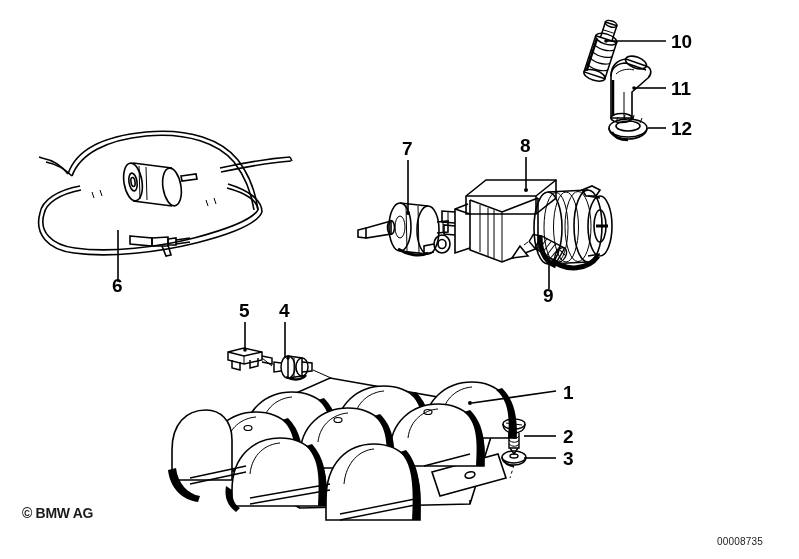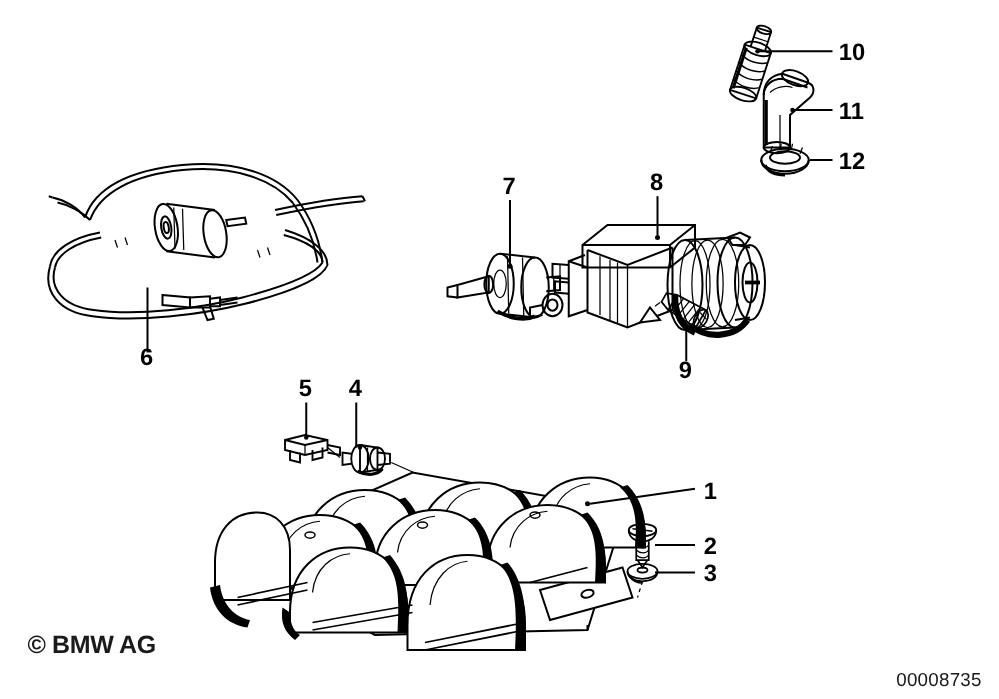--- a/index.html
+++ b/index.html
@@ -30,26 +30,26 @@
     font-family: "Liberation Sans", sans-serif;
     font-size: 15px;
     font-weight: bold;
     color: #1a1a1a;
     letter-spacing: -0.3px;
     white-space: nowrap;
   }
   #copyright-notice {
     left: 22px;
     top: 505px;
-    font-size: 20px;
+    font-size: 14px;
   }
   #diagram-number {
     left: 717px;
     top: 536px;
-    font-size: 15px;
+    font-size: 10px;
     font-weight: normal;
     letter-spacing: 0.2px;
   }
   .callout-label {
     font-family: "Liberation Sans", sans-serif;
     font-size: 19px;
     font-weight: bold;
     fill: #000000;
   }
 </style>

